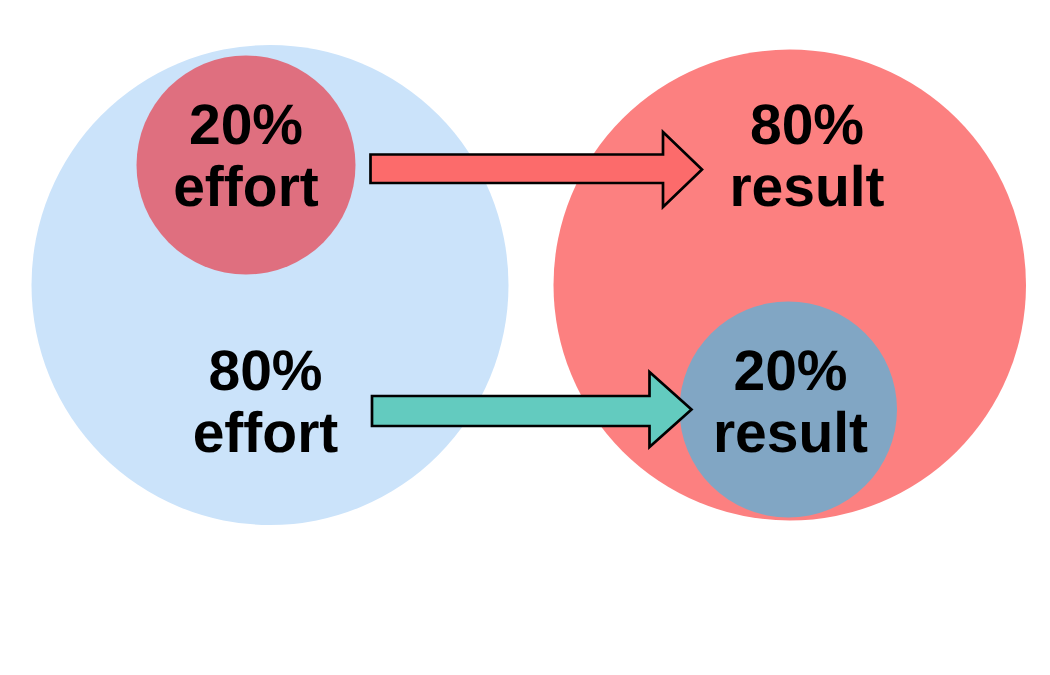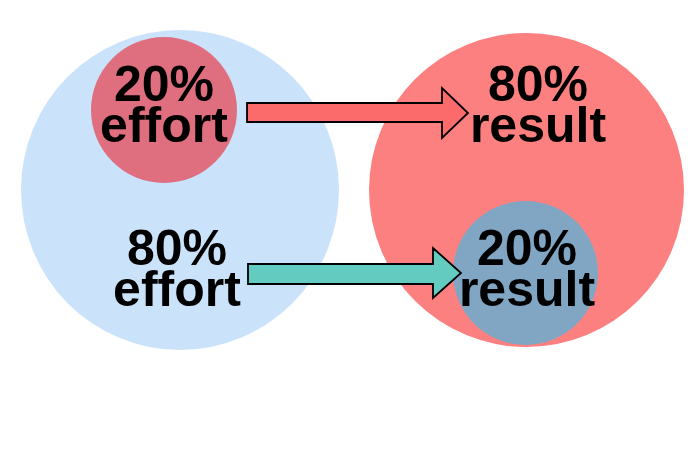--- a/index.html
+++ b/index.html
@@ -20,21 +20,21 @@
     border-radius: 50%;
   }
   .circle.large-effort { left: 21px;  top: 30px;  width: 318px; height: 320px; }
   .circle.large-result { left: 369px; top: 33px;  width: 315px; height: 314px; }
   .circle.small-effort { left: 91px;  top: 37px;  width: 146px; height: 146px; }
   .circle.small-result { left: 453px; top: 201px; width: 145px; height: 144px; }
   .label {
     position: absolute;
     width: 220px;
     text-align: center;
-    font-size: 50px;
+    font-size: 38px;
     font-weight: bold;
     line-height: 41px;
     color: #000000;
     white-space: pre-line;
     letter-spacing: 0px;
   }
   .label.small-effort-label { left: 54px;  top: 64px; }
   .label.large-result-label { left: 428px; top: 64px; }
   .label.large-effort-label { left: 67px;  top: 228px; }
   .label.small-result-label { left: 417px; top: 228px; }

